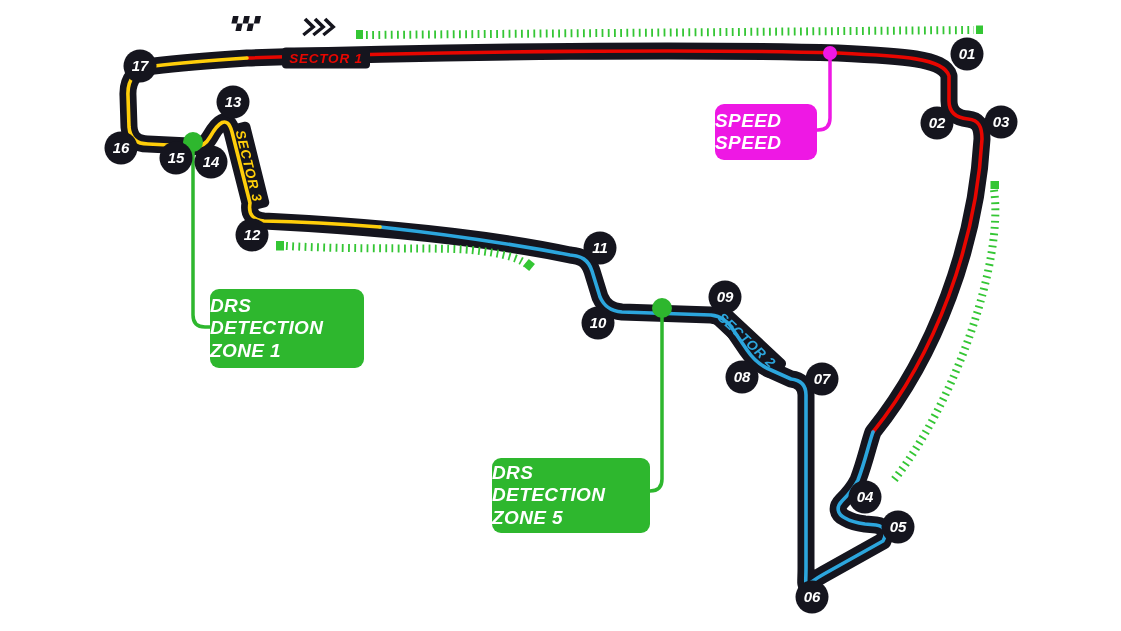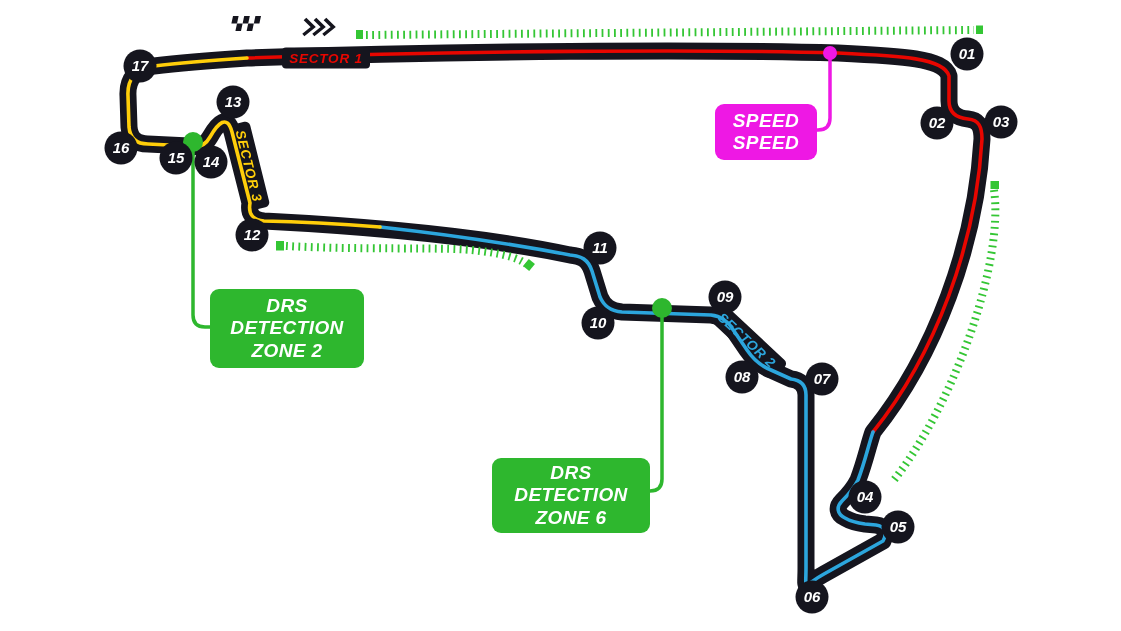--- a/index.html
+++ b/index.html
@@ -78,21 +78,20 @@
   .callout {
     position: absolute;
     border-radius: 9px;
     color: var(--label_text, #ffffff);
     font-family: "Liberation Sans", sans-serif;
     font-weight: bold;
     font-style: italic;
     font-size: 19px;
     line-height: 1.16;
     letter-spacing: 0.4px;
-    text-align: center;
     display: flex;
     flex-direction: column;
     justify-content: center;
   }
   .callout span { display: block; }
   #speed-trap-box {
     left: 715px; top: 104px; width: 102px; height: 56px;
     background: var(--magenta, #ee18e4);
   }
   #drs-zone-2-box {
@@ -250,21 +249,21 @@
   </svg>
 
   <div class="callout" id="speed-trap-box">
     <span>SPEED</span>
     <span>SPEED</span>
   </div>
 
   <div class="callout" id="drs-zone-2-box">
     <span>DRS</span>
     <span>DETECTION</span>
-    <span>ZONE 2</span>
+    <span>ZONE 1</span>
   </div>
 
   <div class="callout" id="drs-zone-1-box">
     <span>DRS</span>
     <span>DETECTION</span>
-    <span>ZONE 6</span>
+    <span>ZONE 5</span>
   </div>
 </div>
 
 </body></html>

